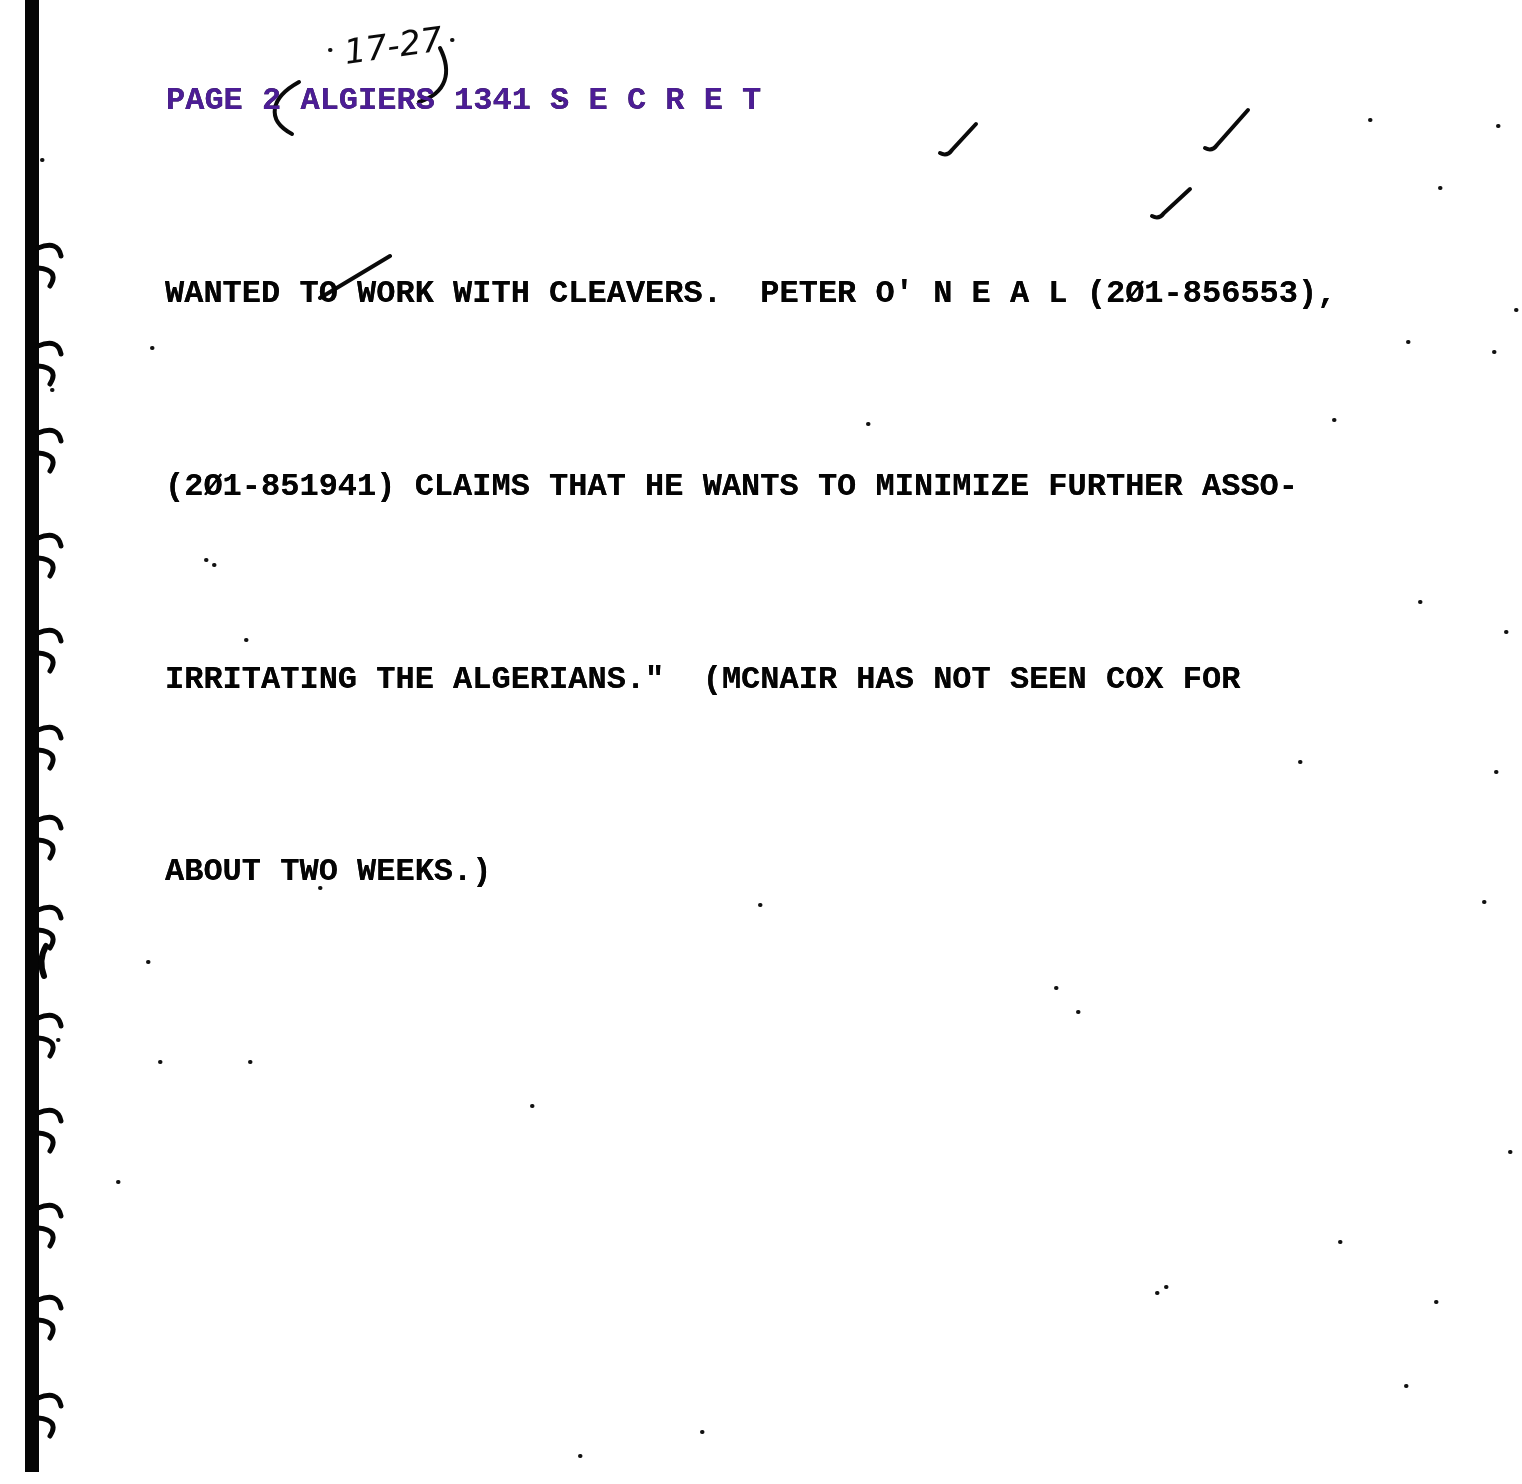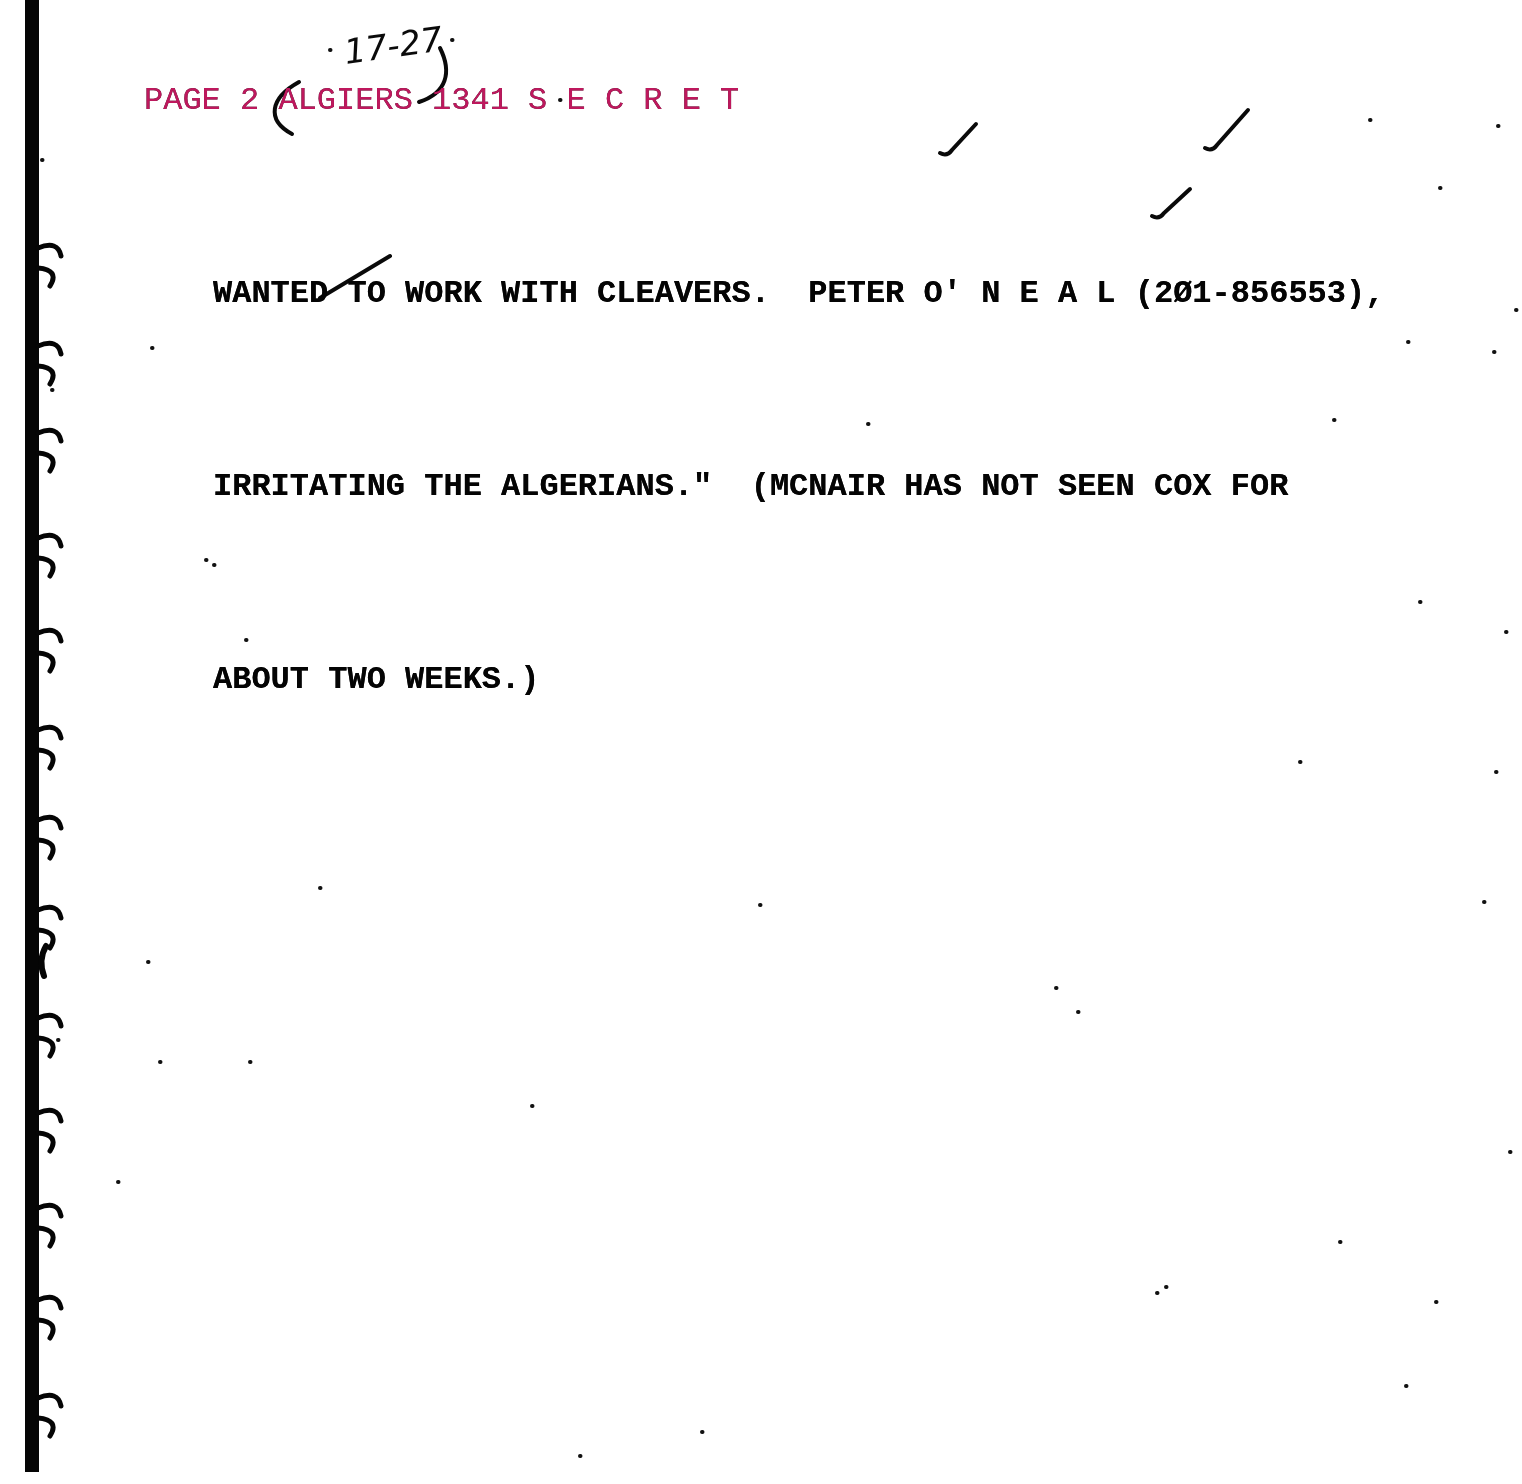--- a/index.html
+++ b/index.html
@@ -8,32 +8,32 @@
     width:1522px;height:1484px;
     background:#ffffff;
     overflow:hidden;
     font-family:"Liberation Mono",monospace;
   }
   .overlay{
     position:absolute;left:0;top:0;width:1522px;height:1484px;
     pointer-events:none;
   }
   .header-line{
-    position:absolute;left:144px;top:84px;
-    font-size:32px;font-weight:400;line-height:34px;
-    white-space:pre;color:#be185d;
+    position:absolute;left:166px;top:84px;
+    font-size:32px;font-weight:700;line-height:34px;
+    white-space:pre;color:#4c1d95;
     text-shadow:0 0 0.6px rgba(0,0,0,0.85);
   }
   .body-lines{
     position:absolute;left:165px;top:134px;
     font-size:32px;font-weight:700;line-height:64.2px;
     white-space:pre;color:#040404;
     text-shadow:0 0 0.6px rgba(0,0,0,0.85);
   }
-  .body-lines .line{height:64.2px;margin-left:48px;}
+  .body-lines .line{height:64.2px;}
   .hand-note{
     font-family:"DejaVu Sans",sans-serif;
     font-style:italic;font-size:34px;fill:#0a0a0a;
   }
 </style>
 </head>
 <body>
 
 <div class="page">
 
@@ -76,20 +76,21 @@
              M1510 1152h.5M1340 1242h.5M1436 1302h.5M580 1456h.5M702 1432h.5
              M1406 1386h.5M152 348h.5M148 962h.5M118 1182h.5M42 160h.5
              M52 390h.5M58 1040h.5M160 1062h.5M1157 1293h.5M1166 1287h.5
              M206 560h.5M214 565h.5M760 905h.5M532 1106h.5"></path>
   </svg>
 
   <div class="header-line">PAGE 2 ALGIERS 1341 S E C R E T</div>
 
   <div class="body-lines">
     <div class="line">WANTED TO WORK WITH CLEAVERS.  PETER O' N E A L (2Ø1-856553),</div>
+    <div class="line">(2Ø1-851941) CLAIMS THAT HE WANTS TO MINIMIZE FURTHER ASSO-</div>
     <div class="line">IRRITATING THE ALGERIANS."  (MCNAIR HAS NOT SEEN COX FOR</div>
     <div class="line">ABOUT TWO WEEKS.)</div>
     
     
     
     
     
     
     
     

